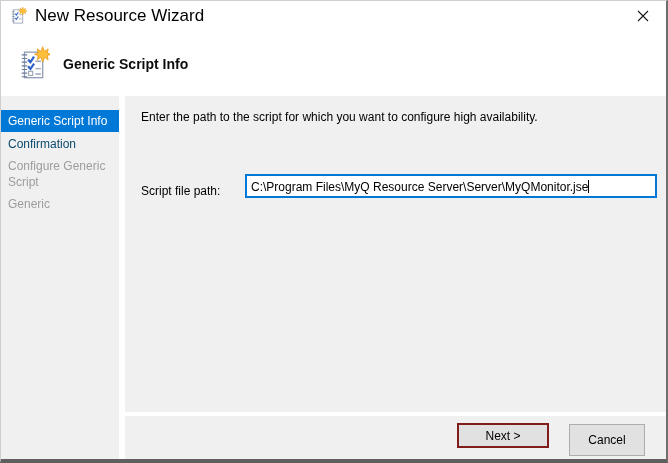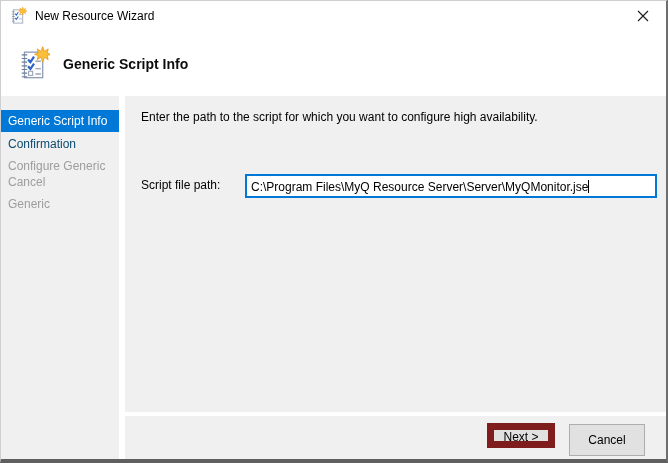--- a/index.html
+++ b/index.html
@@ -19,21 +19,21 @@
   }
 
   
   .titlebar {
     height: 30px; flex: 0 0 30px;
     background: #ffffff;
     display: flex; align-items: center;
     padding-left: 9px;
   }
   .titlebar .app-icon { width: 17px; height: 18px; flex: 0 0 auto; }
-  .titlebar .title-text { margin-left: 8px; font-size: 12px; color: #000; white-space: nowrap; }
+  .titlebar .title-text { margin-left: 8px; font-size: 17px; color: #000; white-space: nowrap; }
   .close-btn {
     margin-left: auto;
     width: 46px; height: 30px;
     display: flex; align-items: center; justify-content: center;
     cursor: default; background: transparent; border: none;
   }
 
   
   .header {
     height: 65px; flex: 0 0 65px;
@@ -56,21 +56,21 @@
   }
   .nav li.enabled { color: #0c4a6e; }
   .nav li.disabled { color: #9d9d9d; }
 
   .vdivider { width: 6px; flex: 0 0 6px; background: #ffffff; }
 
   .main { flex: 1 1 auto; display: flex; flex-direction: column; min-width: 0; }
   .content { flex: 1 1 auto; padding: 14px 0 0 16px; }
   .instruction { font-size: 12px; color: #000; line-height: 15px; }
 
-  .field-row { margin-top: 49px; display: flex; align-items: flex-start; }
+  .field-row { margin-top: 49px; display: flex; align-items: flex-end; }
   .field-label { width: 104px; flex: 0 0 104px; padding-top: 4px; font-size: 12px; }
   .path-input {
     width: 412px; height: 24px;
     background: #ffffff;
     border: 2px solid #0078d7;
     padding: 2px 3px 0 4px;
     font-size: 12px; line-height: 18px;
     white-space: nowrap; overflow: hidden;
     cursor: text;
   }
@@ -84,23 +84,23 @@
     padding: 7px 21px 0 0;
   }
   .btn {
     font-family: "Liberation Sans", sans-serif;
     font-size: 12px; color: #000;
     background: #e1e1e1;
     text-align: center;
     cursor: default;
   }
   .btn-next {
-    width: 68px; height: 25px;
-    border: 7px solid #7f1d1d;
-    margin-right: 14px;
+    width: 92px; height: 25px;
+    border: 2px solid #7f1d1d;
+    margin-right: 20px;
   }
   .btn-cancel {
     width: 76px; height: 32px;
     margin-top: 1px;
     border: 1px solid #adadad;
   }
 </style>
 </head>
 <body>
 
@@ -138,21 +138,21 @@
       <polygon points="26,0 28,5.2 32,2.4 31,7 35,8.4 31,9.8 32,14.4 28,11.6 26,17 24,11.6 20,14.4 21,9.8 17,8.4 21,7 20,2.4 24,5.2" fill="#fbbf3a" stroke="#e7920e" stroke-width="0.8"></polygon>
     </svg>
     <span class="header-title">Generic Script Info</span>
   </div>
 
   <div class="body">
 
     <ul class="nav">
       <li class="active">Generic Script Info</li>
       <li class="enabled">Confirmation</li>
-      <li class="disabled">Configure Generic Cancel</li>
+      <li class="disabled">Configure Generic Script</li>
       <li class="disabled">Generic</li>
     </ul>
 
     <div class="vdivider"></div>
 
     <div class="main">
 
       <div class="content">
         <div class="instruction">Enter the path to the script for which you want to configure high availability.</div>
 

